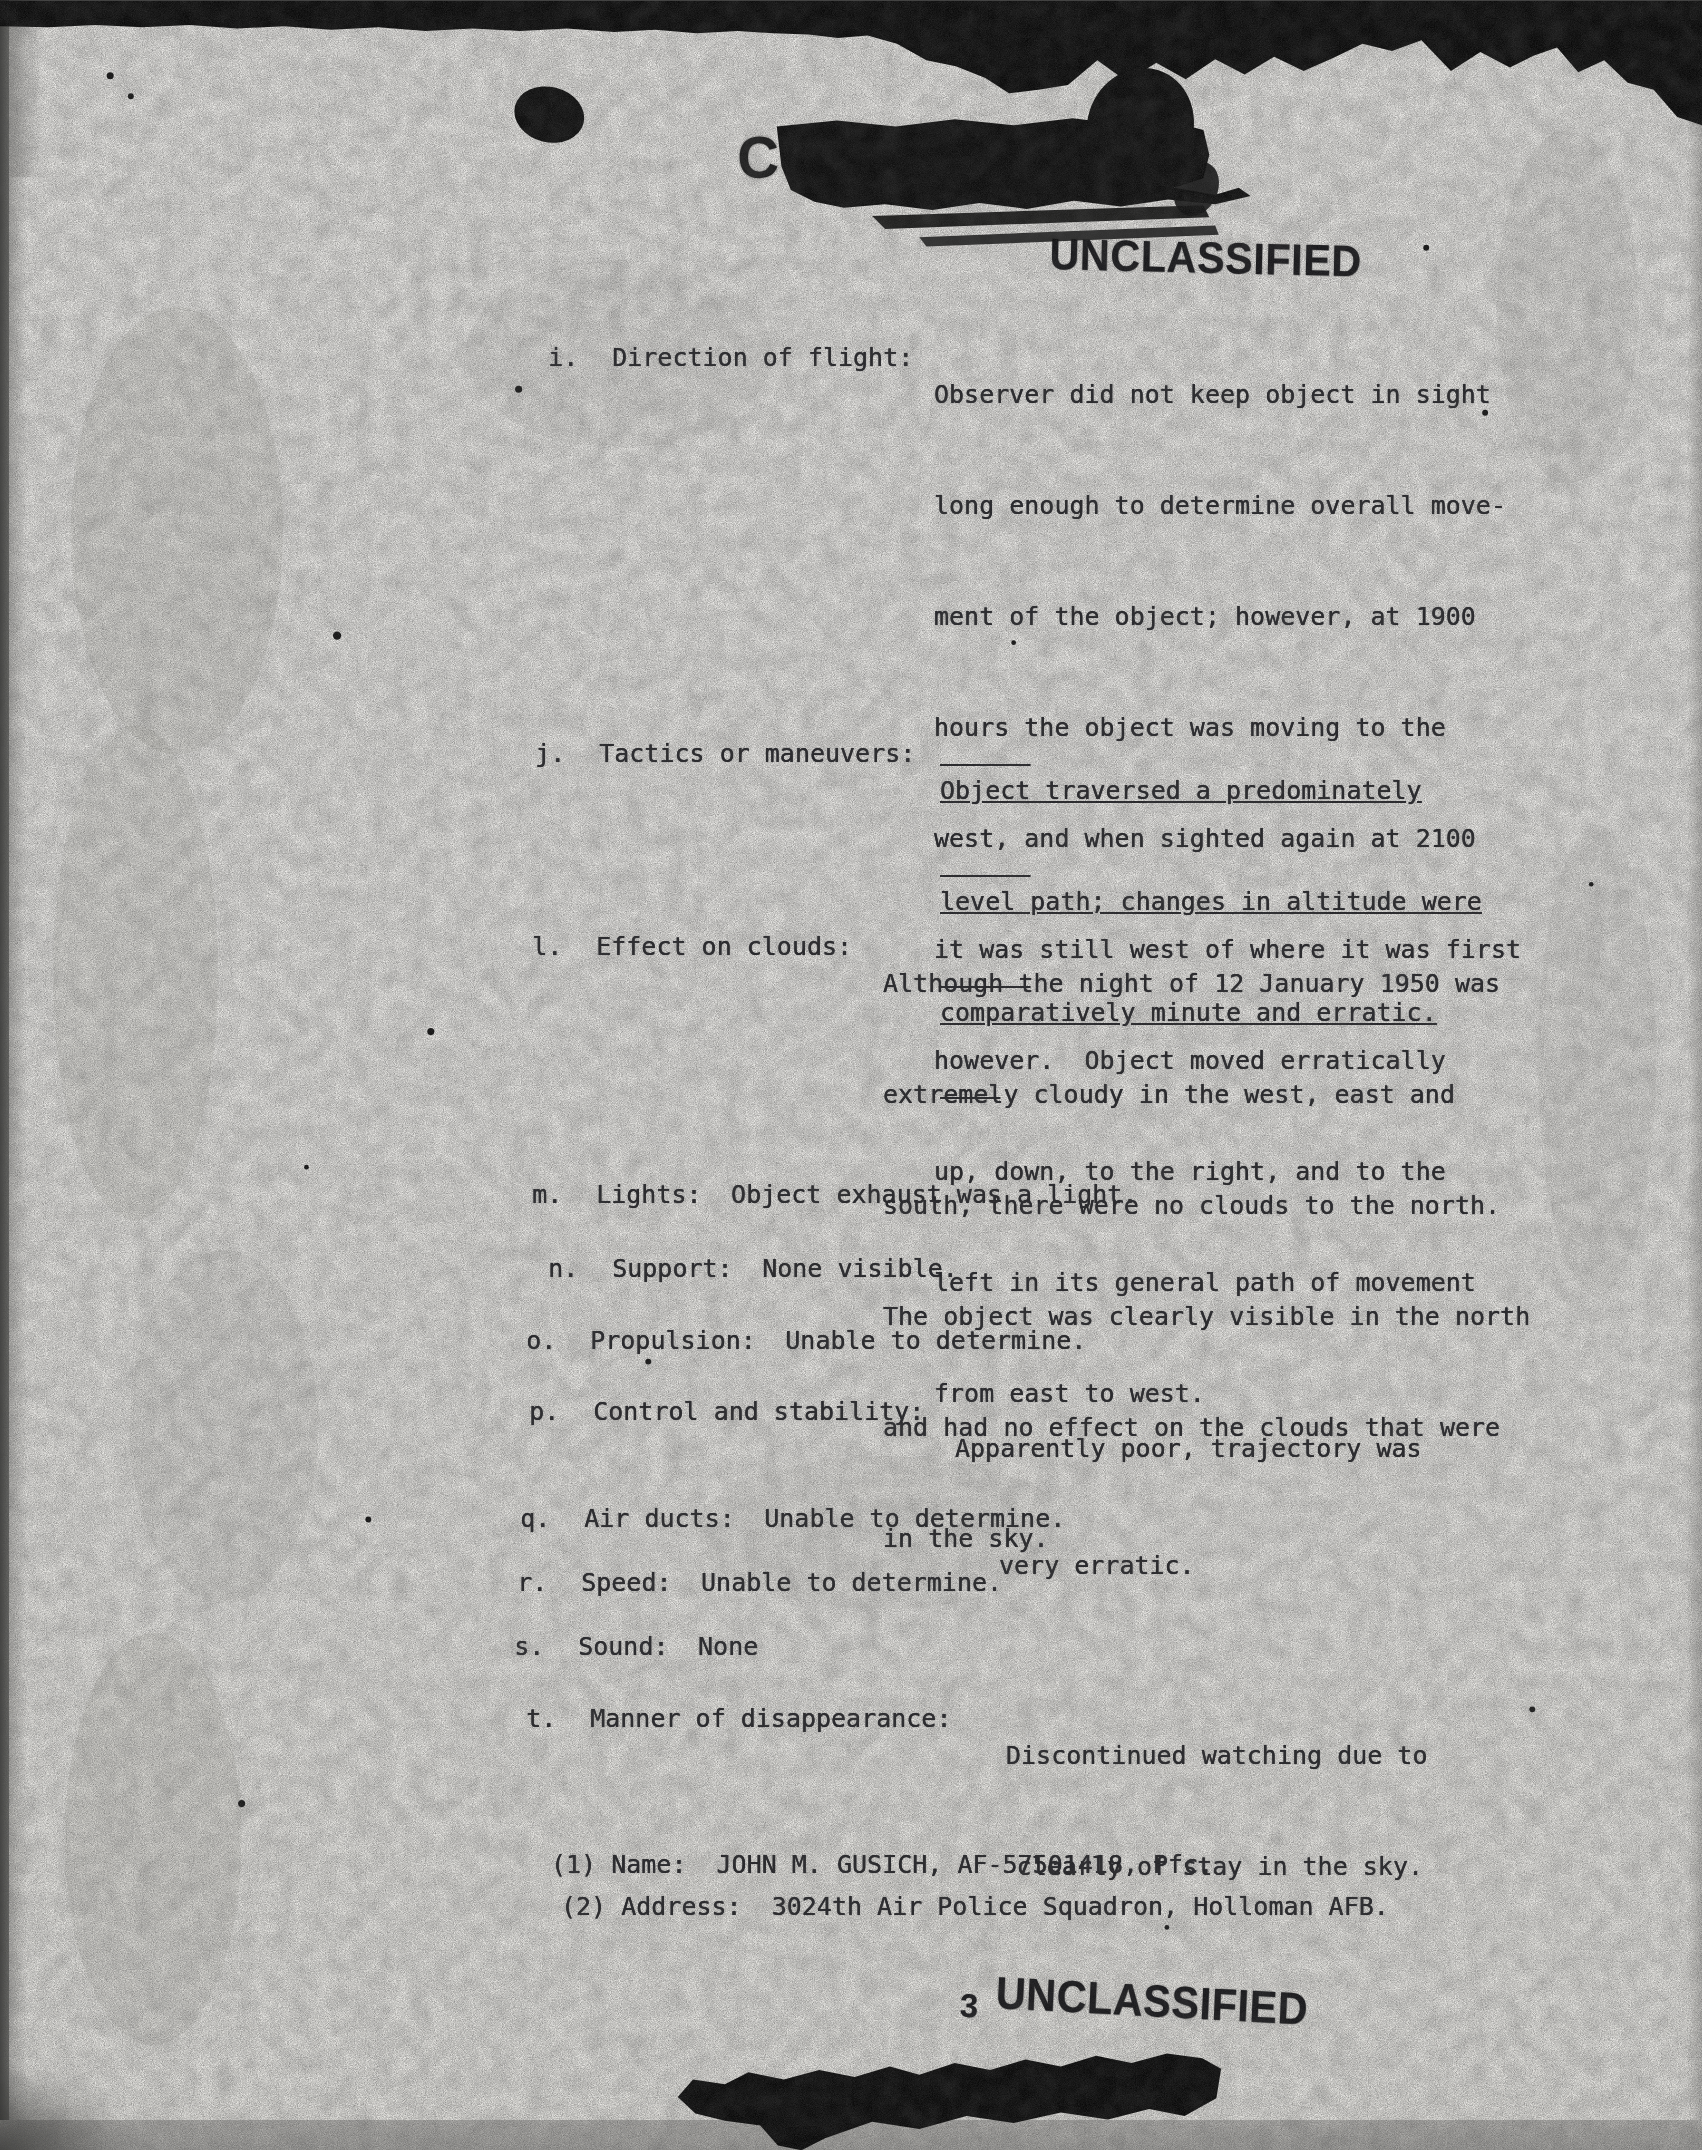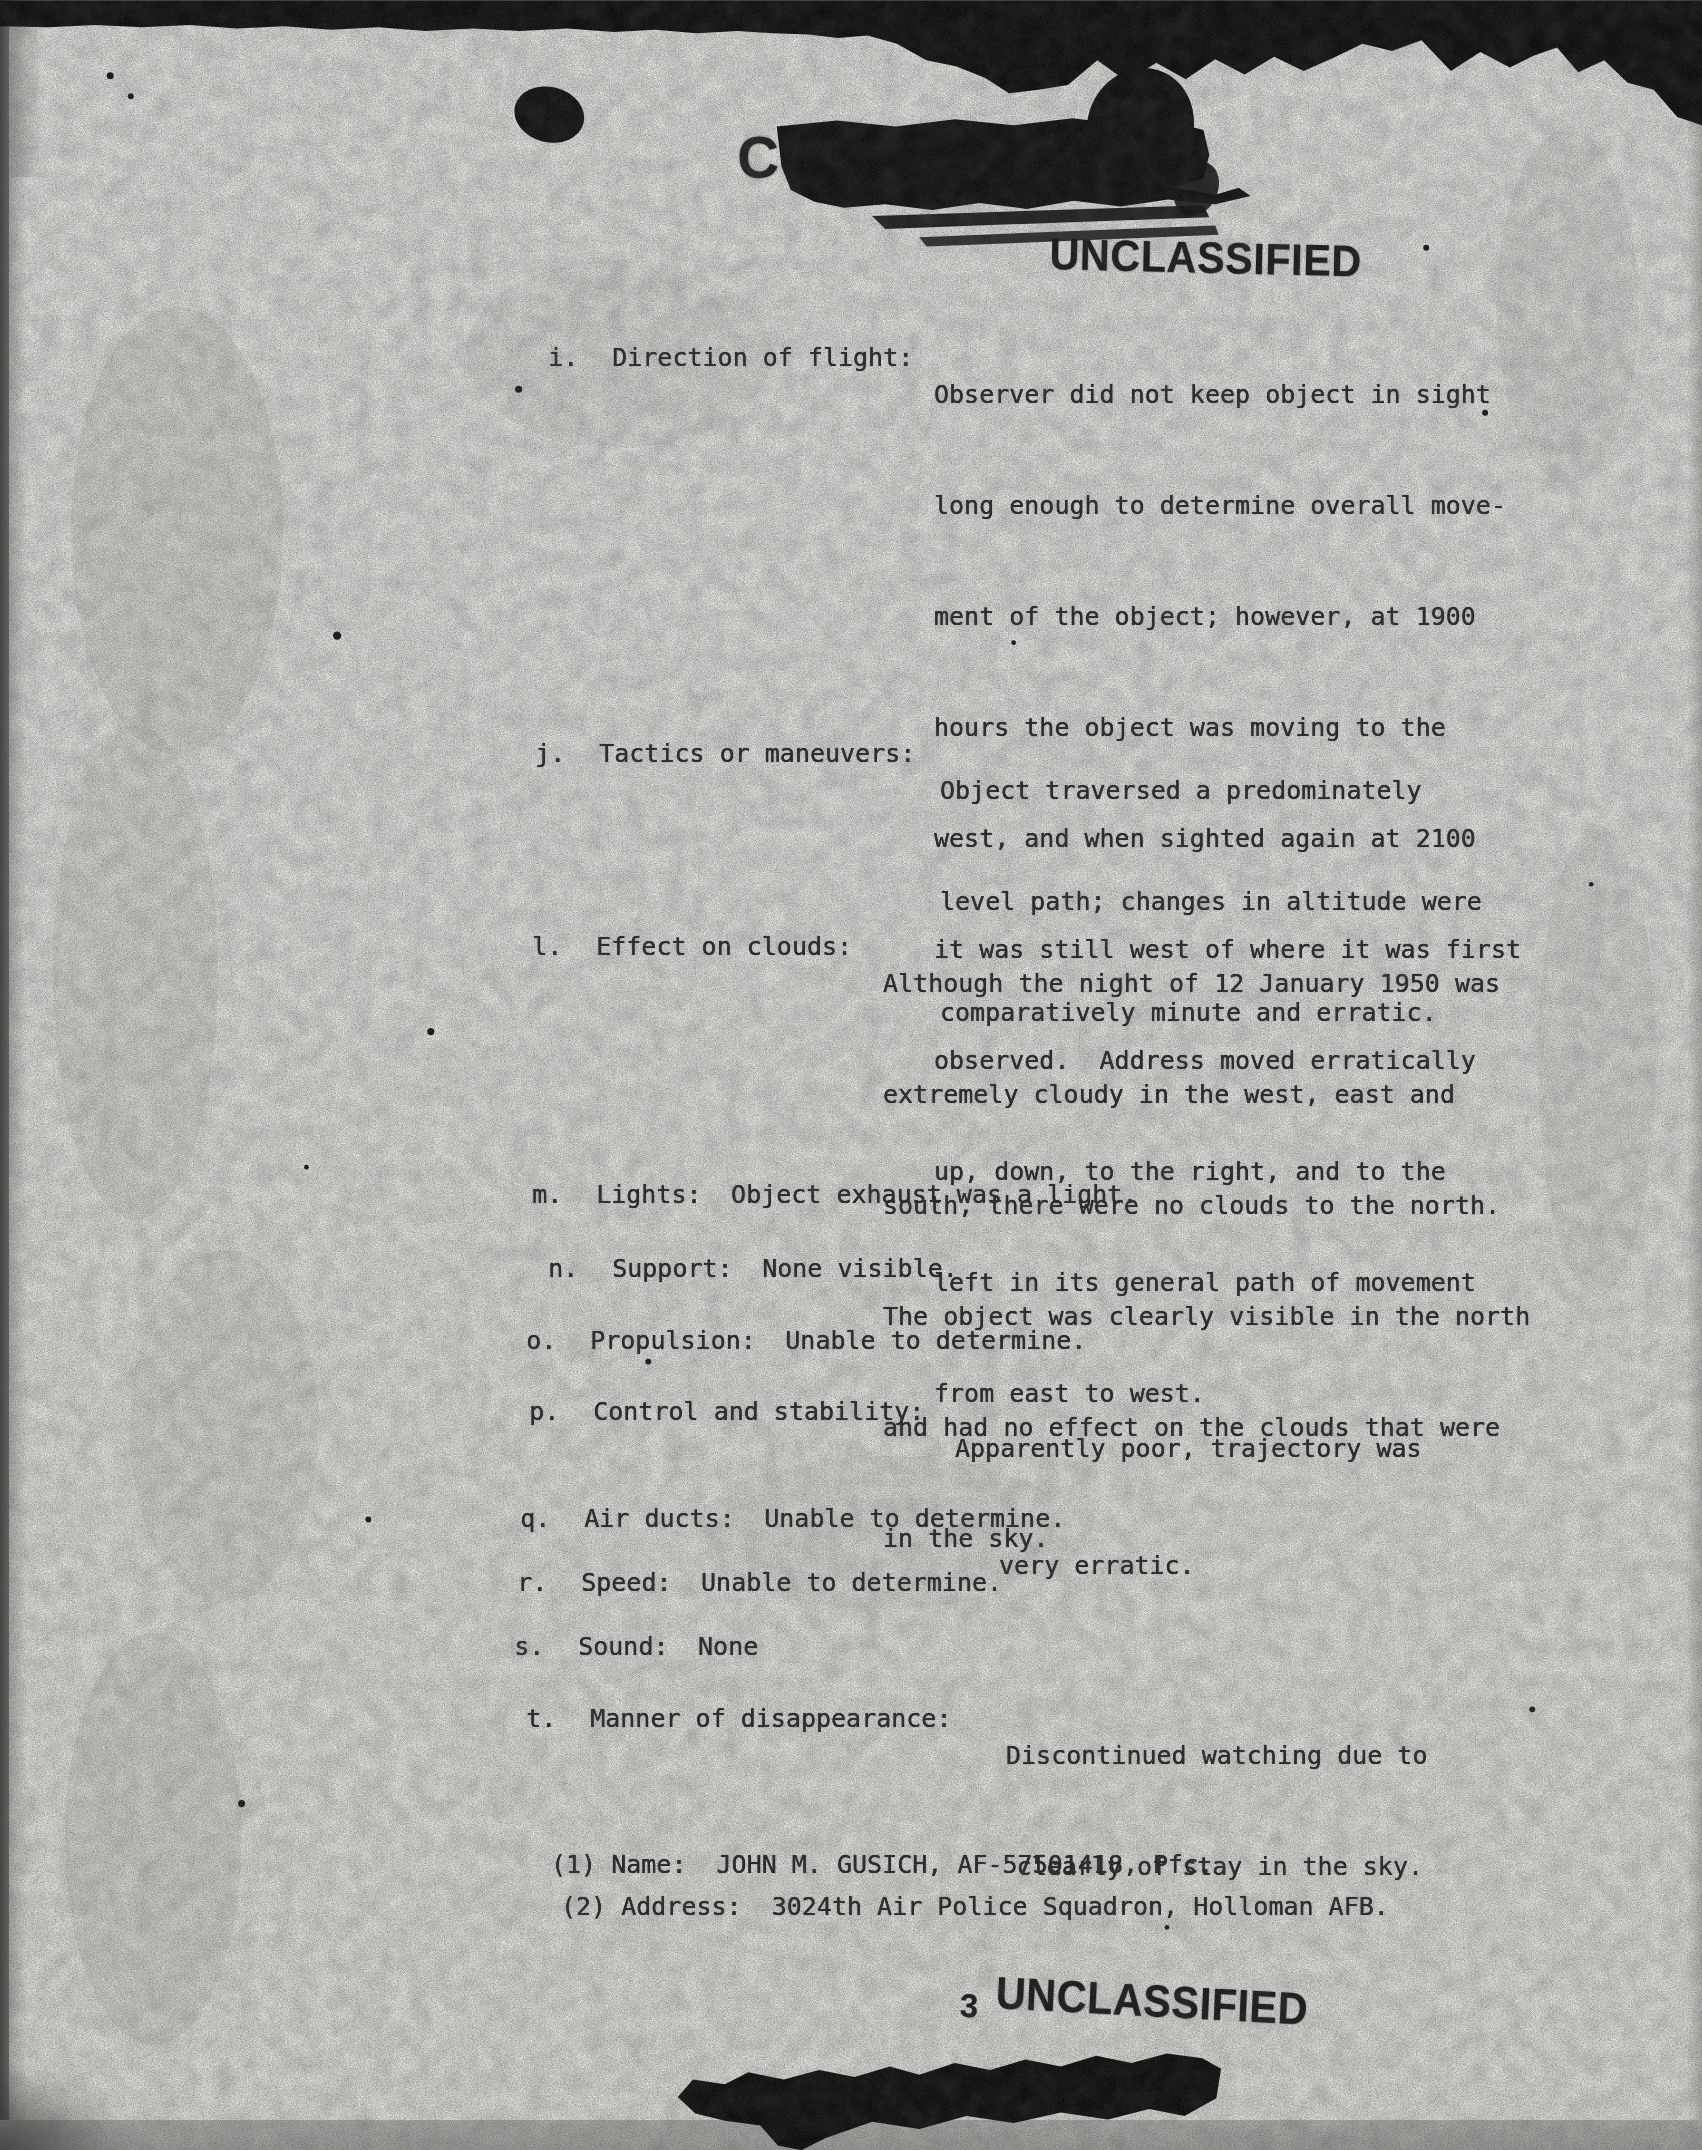--- a/index.html
+++ b/index.html
@@ -85,30 +85,30 @@
 
   <div class="item" style="left:488px;top:302px;">
     <span class="letter">i.</span><span>Direction of flight:</span>
     <div class="vblock" style="left:446px;">
       <div class="vline">Observer did not keep object in sight</div>
       <div class="vline">long enough to determine overall move-</div>
       <div class="vline">ment of the object; however, at 1900</div>
       <div class="vline">hours the object was moving to the</div>
       <div class="vline">west, and when sighted again at 2100</div>
       <div class="vline">it was still west of where it was first</div>
-      <div class="vline">observed.  Address moved erratically</div>
+      <div class="vline">however.  Object moved erratically</div>
       <div class="vline">up, down, to the right, and to the</div>
       <div class="vline">left in its general path of movement</div>
       <div class="vline">from east to west.</div>
     </div>
   </div>
 
   <div class="item" style="left:475px;top:698px;">
     <span class="letter">j.</span><span>Tactics or maneuvers:</span>
-    <div class="vblock" style="left:465px;">
+    <div class="vblock" style="left:465px;text-decoration:underline;">
       <div class="vline">Object traversed a predominately</div>
       <div class="vline">level path; changes in altitude were</div>
       <div class="vline">comparatively minute and erratic.</div>
     </div>
   </div>
 
 
   <div class="item" style="left:472px;top:891px;">
     <span class="letter">l.</span><span>Effect on clouds:</span>
     <div class="vblock" style="left:411px;">

